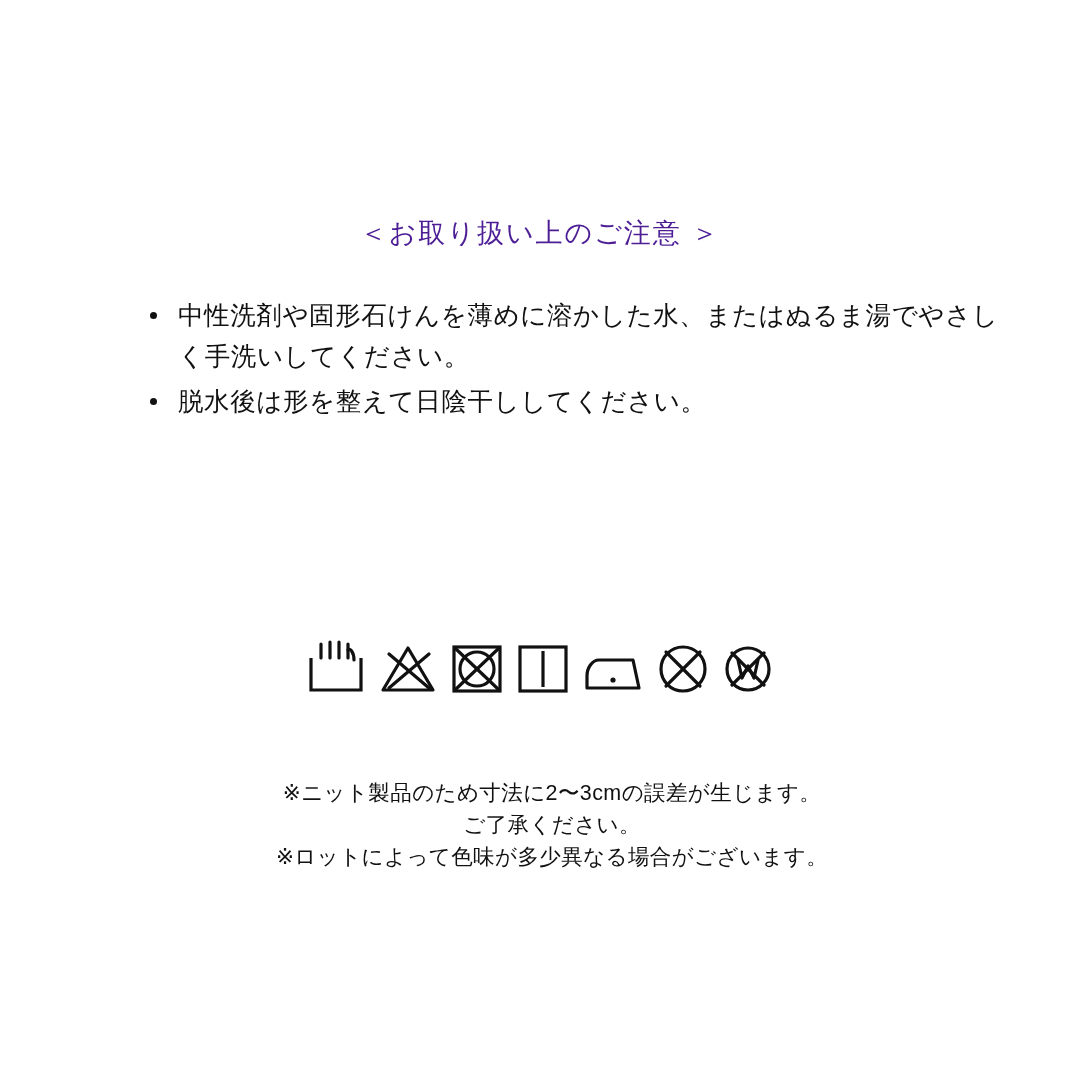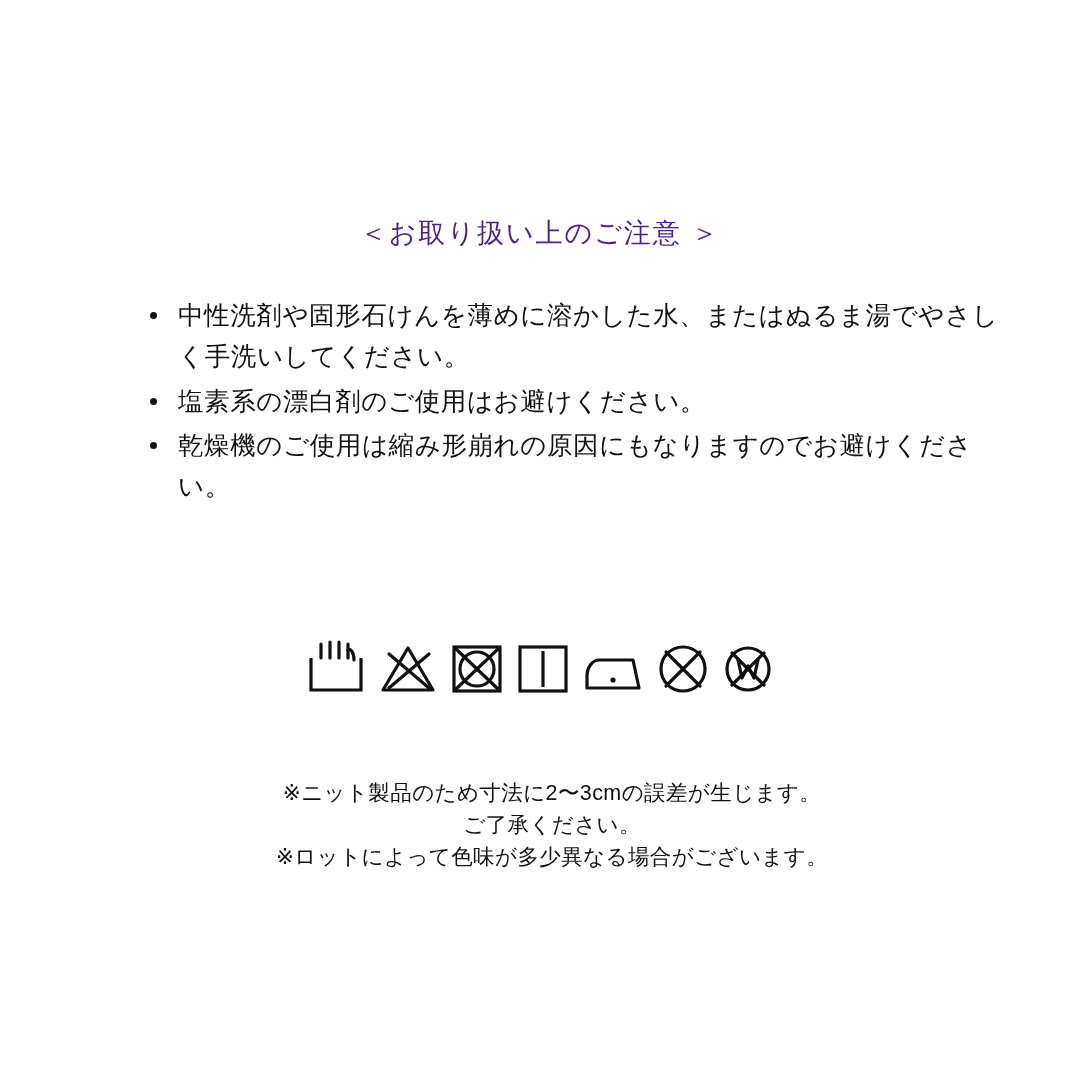--- a/index.html
+++ b/index.html
@@ -88,22 +88,21 @@
 </style>
 </head>
 <body>
 
 <div class="page">
 
   <div class="title">＜お取り扱い上のご注意 ＞</div>
 
   <ul class="notes">
     <li>中性洗剤や固形石けんを薄めに溶かした水、またはぬるま湯でやさしく手洗いしてください。</li>
-    <li> 塩素系の漂白剤のご使用はお避けください。</li>
-    <li> 乾燥機のご使用は縮み形崩れの原因にもなりますのでお避けください。</li>
+    <li> 脱水後は形を整えて日陰干ししてください。</li>
   </ul>
 
   <div class="symbols">
 
     <span>
       <svg width="58" height="54" viewBox="0 0 58 54" fill="none" stroke="#111" stroke-width="3.2">
         <path d="M4 18 L4 50 L54 50 L54 18"></path>
         <path d="M14 18 L14 4" stroke-linecap="round"></path>
         <path d="M23 18 L23 2" stroke-linecap="round"></path>
         <path d="M32 18 L32 2" stroke-linecap="round"></path>

